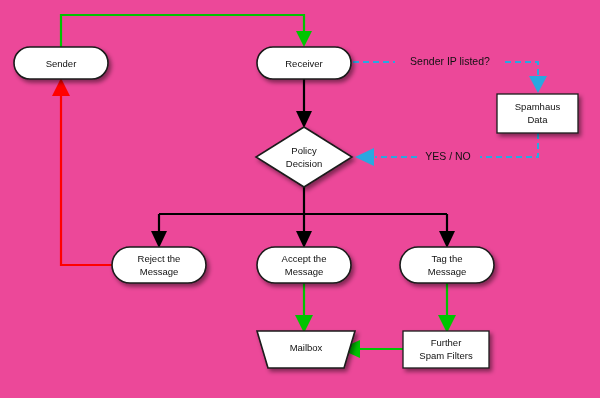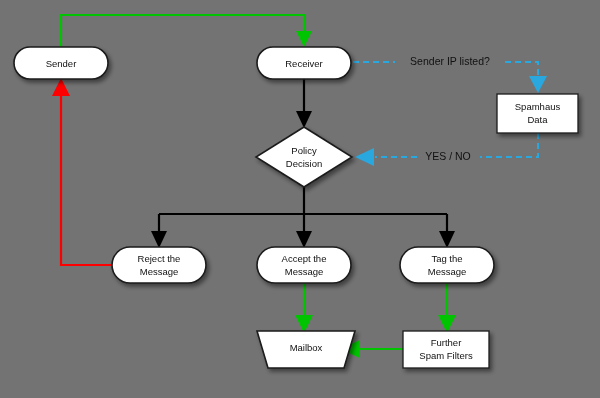--- a/index.html
+++ b/index.html
@@ -8,21 +8,21 @@
     padding: 0;
     background: #ffffff;
   }
   body {
     font-family: "Liberation Sans", sans-serif;
   }
   #diagram-canvas {
     position: relative;
     width: 600px;
     height: 398px;
-    background: #737373;
+    background: #ec4899;
     overflow: hidden;
   }
   #flow-svg {
     position: absolute;
     top: 0;
     left: 0;
     width: 600px;
     height: 398px;
   }
   .node-label {

